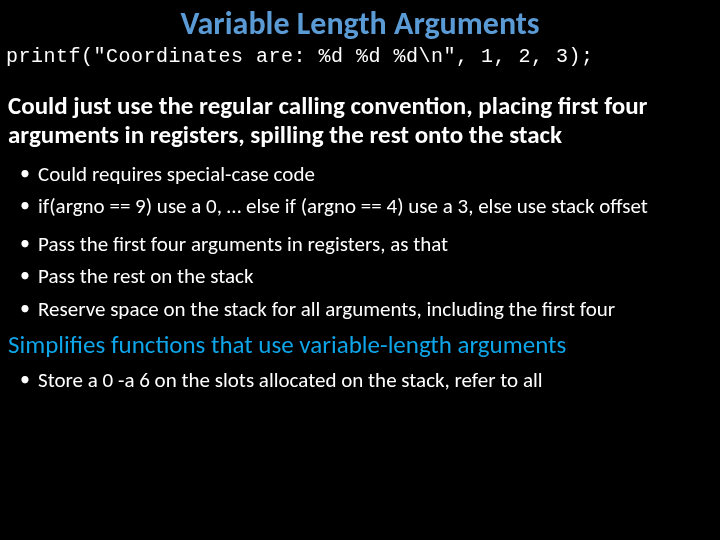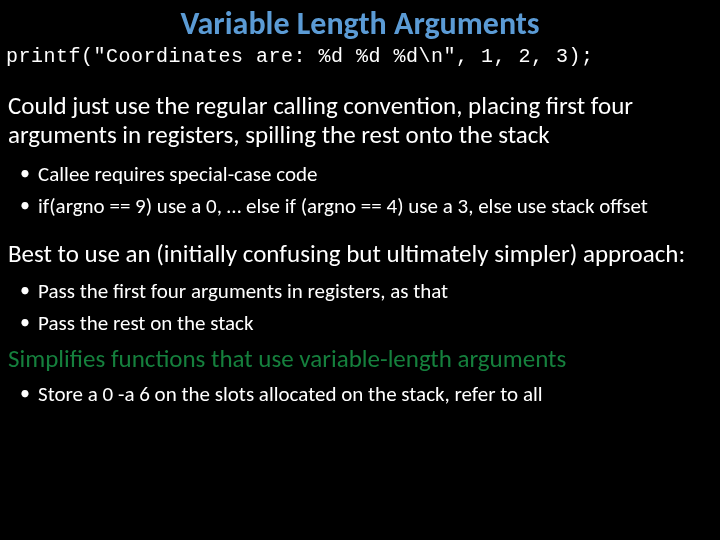--- a/index.html
+++ b/index.html
@@ -30,20 +30,21 @@
     font-size: 20px;
     color: #fff;
     padding: 0 6px 12px 6px;
     letter-spacing: 0.5px;
   }
   .para {
     font-size: 25px;
     color: #fff;
     padding: 12px 8px 6px 8px;
     line-height: 1.15;
+    font-weight: bold;
   }
   ul.bullets {
     list-style: none;
     padding: 2px 8px 4px 38px;
   }
   ul.bullets li {
     font-size: 21px;
     color: #fff;
     line-height: 1.25;
     padding: 3px 0;
@@ -58,46 +59,46 @@
     color: #fff;
   }
   .para2 {
     font-size: 25px;
     color: #fff;
     padding: 14px 8px 4px 8px;
     line-height: 1.15;
   }
   .para3 {
     font-size: 25px;
-    color: #15803d;
+    color: #0ea5e9;
     padding: 2px 8px 2px 8px;
     line-height: 1.15;
   }
 </style>
 </head>
 <body>
 
 <div class="slide">
 
   <div class="title">Variable Length Arguments</div>
 
   <div class="codeline">printf("Coordinates are: %d %d %d\n", 1, 2, 3);</div>
 
   <div class="para">Could just use the regular calling convention, placing first four arguments in registers, spilling the rest onto the stack</div>
 
   <ul class="bullets">
-    <li>Callee requires special-case code</li>
+    <li>Could requires special-case code</li>
     <li>if(argno == 9) use a 0, … else if (argno == 4) use a 3, else use stack offset</li>
   </ul>
 
-  <div class="para2">Best to use an (initially confusing but ultimately simpler) approach:</div>
 
   <ul class="bullets">
     <li>Pass the first four arguments in registers, as that</li>
     <li>Pass the rest on the stack</li>
+    <li>Reserve space on the stack for all arguments, including the first four</li>
   </ul>
 
   <div class="para3">Simplifies functions that use variable-length arguments</div>
 
   <ul class="bullets">
     <li>Store a 0 -a 6 on the slots allocated on the stack, refer to all</li>
   </ul>
 
 </div>
 

